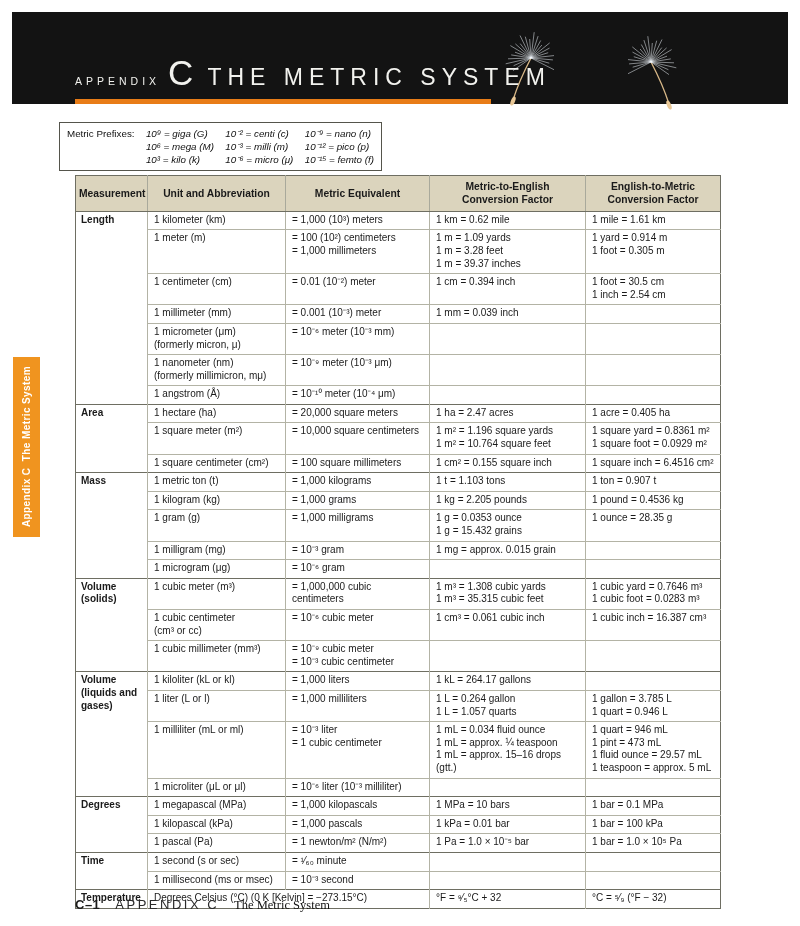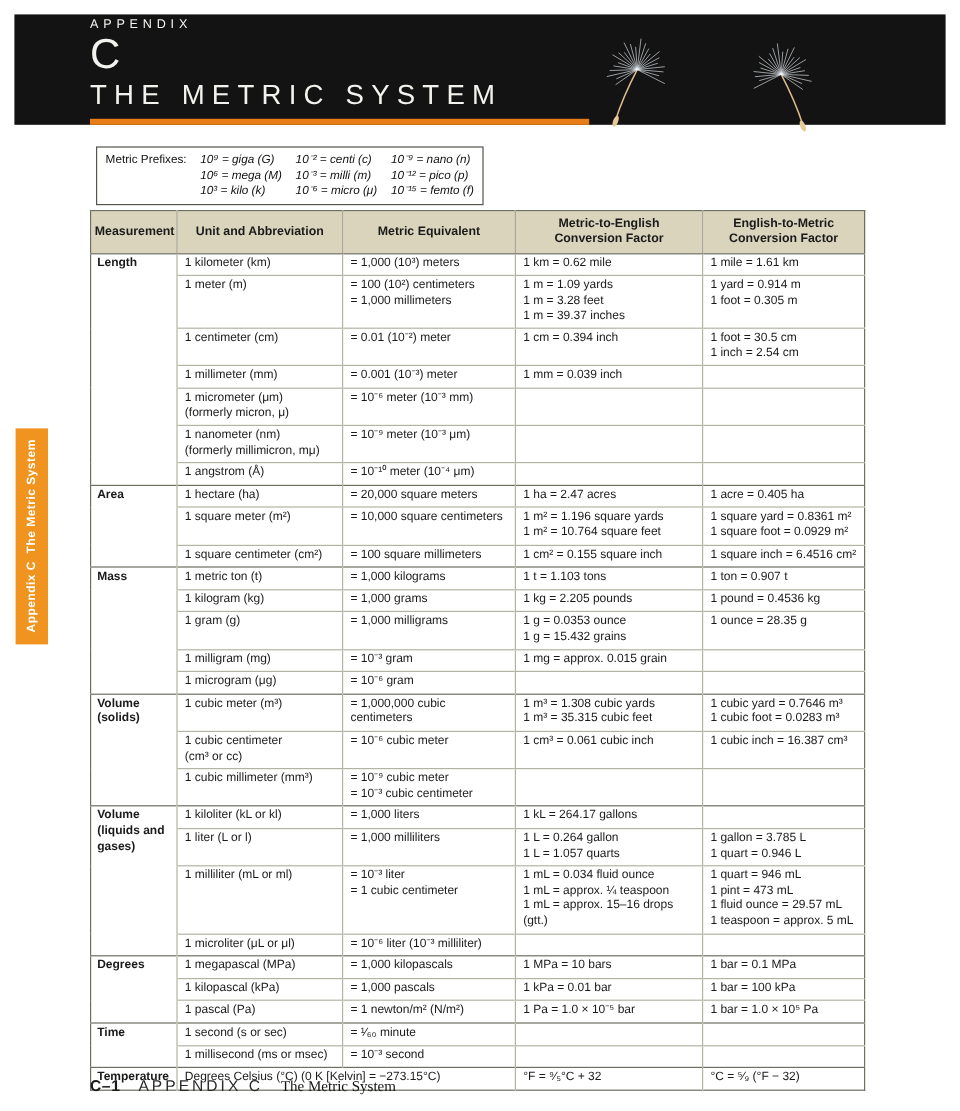--- a/index.html
+++ b/index.html
@@ -11,31 +11,31 @@
     --line-heavy:#6e6e62;
   }
   *{box-sizing:border-box;}
   html,body{margin:0;padding:0;}
   body{
     width:800px;height:926px;position:relative;background:#ffffff;
     font-family:"Liberation Sans",sans-serif;color:#1a1a1a;overflow:hidden;
   }
   
   .banner{position:absolute;left:12px;top:12px;width:776px;height:92px;background:var(--banner-bg);}
-  .banner-text{position:absolute;left:63px;bottom:11px;display:flex;align-items:baseline;color:#f2f2ee;white-space:nowrap;flex-direction:column;}
+  .banner-text{position:absolute;left:63px;bottom:11px;display:flex;align-items:baseline;color:#f2f2ee;white-space:nowrap;}
   .appendix-label{font-size:10.5px;letter-spacing:4px;margin-right:8px;}
   .appendix-letter{font-size:35px;letter-spacing:2px;margin-right:12px;}
   .banner-title{font-size:23px;letter-spacing:6px;}
   .banner-underline{position:absolute;left:63px;bottom:0;width:416px;height:5px;background:var(--accent);}
   .dandelion{position:absolute;width:64px;height:80px;}
   .dandelion.one{left:478px;top:14px;}
   .dandelion.two{left:616px;top:18px;transform:scaleX(-1);}
   
   .prefix-box{
-    position:absolute;left:80px;top:122px;width:323px;
+    position:absolute;left:59px;top:122px;width:323px;
     border:1px solid #55554c;padding:4px 7px;
     display:flex;gap:8px;justify-content:space-between;
     font-size:9.8px;line-height:13px;color:#111;
   }
   .prefix-label{white-space:pre;}
   .prefix-col{white-space:pre-line;font-style:italic;}
   
   .metric-table{
     position:absolute;left:75px;top:175px;width:645px;
     border-collapse:collapse;table-layout:fixed;

